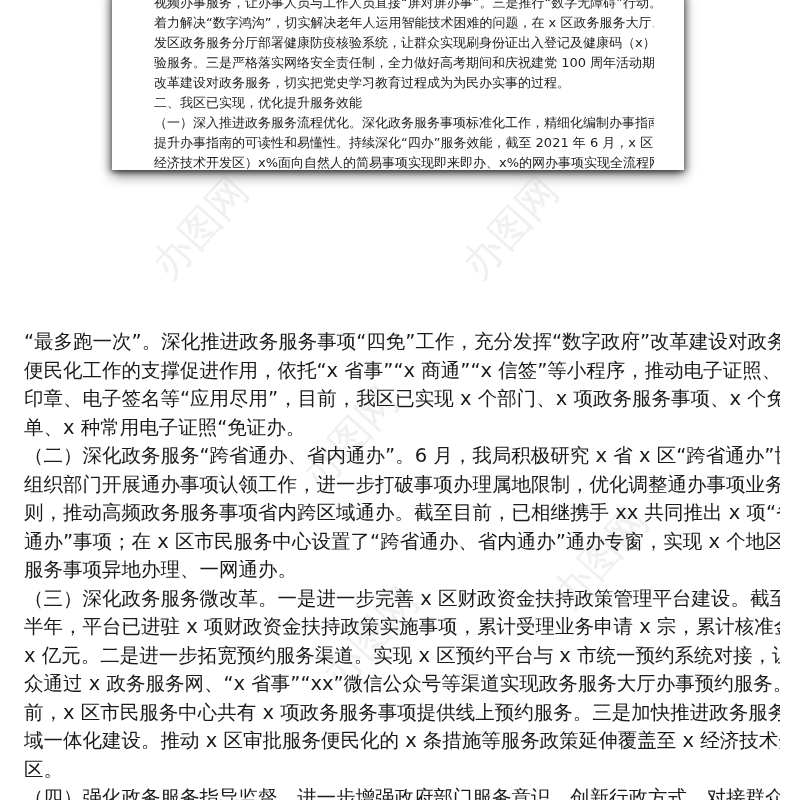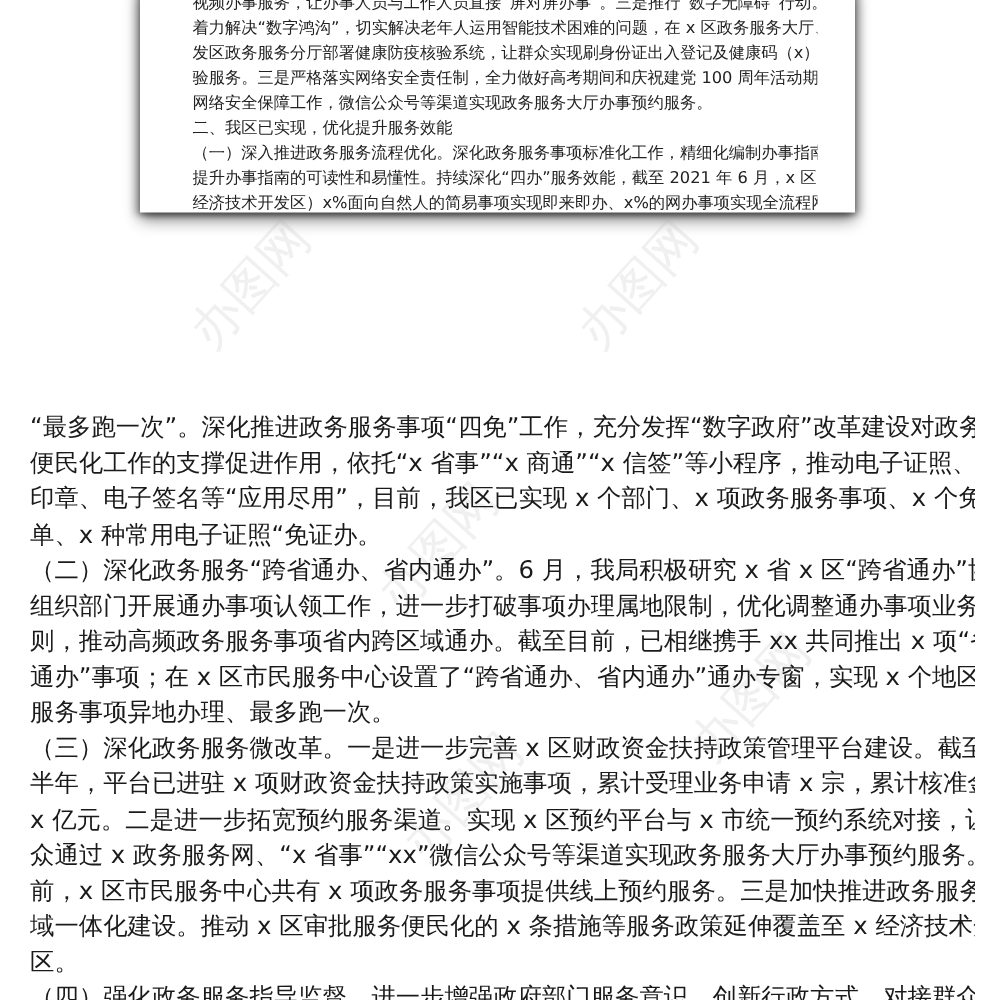--- a/index.html
+++ b/index.html
@@ -35,21 +35,21 @@
 </style>
 </head>
 <body>
 
 <div class="card">
   <div class="card-body">
     <div class="card-line">视频办事服务，让办事人员与工作人员直接“屏对屏办事”。三是推行“数字无障碍”行动。</div>
     <div class="card-line">着力解决“数字鸿沟”，切实解决老年人运用智能技术困难的问题，在 x 区政务服务大厅、开</div>
     <div class="card-line">发区政务服务分厅部署健康防疫核验系统，让群众实现刷身份证出入登记及健康码（x）核</div>
     <div class="card-line">验服务。三是严格落实网络安全责任制，全力做好高考期间和庆祝建党 100 周年活动期间的</div>
-    <div class="card-line">网络安全保障工作，微信公众号等渠道实现政务服务大厅办事预约服务。</div>
+    <div class="card-line">改革建设对政务服务，切实把党史学习教育过程成为为民办实事的过程。</div>
     <div class="card-line">二、我区已实现，优化提升服务效能</div>
     <div class="card-line">（一）深入推进政务服务流程优化。深化政务服务事项标准化工作，精细化编制办事指南，</div>
     <div class="card-line">提升办事指南的可读性和易懂性。持续深化“四办”服务效能，截至 2021 年 6 月，x 区（含 x</div>
     <div class="card-line">经济技术开发区）x%面向自然人的简易事项实现即来即办、x%的网办事项实现全流程网上办</div>
 
   </div>
 </div>
 
 <div class="wm" style="left:140px; top:200px;">办图网</div>
 <div class="wm" style="left:450px; top:200px;">办图网</div>
@@ -59,21 +59,21 @@
 
 <div class="main">
   <div class="main-line">“最多跑一次”。深化推进政务服务事项“四免”工作，充分发挥“数字政府”改革建设对政务服务</div>
   <div class="main-line">便民化工作的支撑促进作用，依托“x 省事”“x 商通”“x 信签”等小程序，推动电子证照、电子</div>
   <div class="main-line">印章、电子签名等“应用尽用”，目前，我区已实现 x 个部门、x 项政务服务事项、x 个免证清</div>
   <div class="main-line">单、x 种常用电子证照“免证办。</div>
   <div class="main-line">（二）深化政务服务“跨省通办、省内通办”。6 月，我局积极研究 x 省 x 区“跨省通办”协议，</div>
   <div class="main-line">组织部门开展通办事项认领工作，进一步打破事项办理属地限制，优化调整通办事项业务规</div>
   <div class="main-line">则，推动高频政务服务事项省内跨区域通办。截至目前，已相继携手 xx 共同推出 x 项“省内</div>
   <div class="main-line">通办”事项；在 x 区市民服务中心设置了“跨省通办、省内通办”通办专窗，实现 x 个地区政务</div>
-  <div class="main-line">服务事项异地办理、最多跑一次。</div>
+  <div class="main-line">服务事项异地办理、一网通办。</div>
   <div class="main-line">（三）深化政务服务微改革。一是进一步完善 x 区财政资金扶持政策管理平台建设。截至上</div>
   <div class="main-line">半年，平台已进驻 x 项财政资金扶持政策实施事项，累计受理业务申请 x 宗，累计核准金额</div>
   <div class="main-line">x 亿元。二是进一步拓宽预约服务渠道。实现 x 区预约平台与 x 市统一预约系统对接，让群</div>
   <div class="main-line">众通过 x 政务服务网、“x 省事”“xx”微信公众号等渠道实现政务服务大厅办事预约服务。目</div>
   <div class="main-line">前，x 区市民服务中心共有 x 项政务服务事项提供线上预约服务。三是加快推进政务服务区</div>
   <div class="main-line">域一体化建设。推动 x 区审批服务便民化的 x 条措施等服务政策延伸覆盖至 x 经济技术开发</div>
   <div class="main-line">区。</div>
   <div class="main-line">（四）强化政务服务指导监督。进一步增强政府部门服务意识，创新行政方式，对接群众需</div>
 </div>
 

